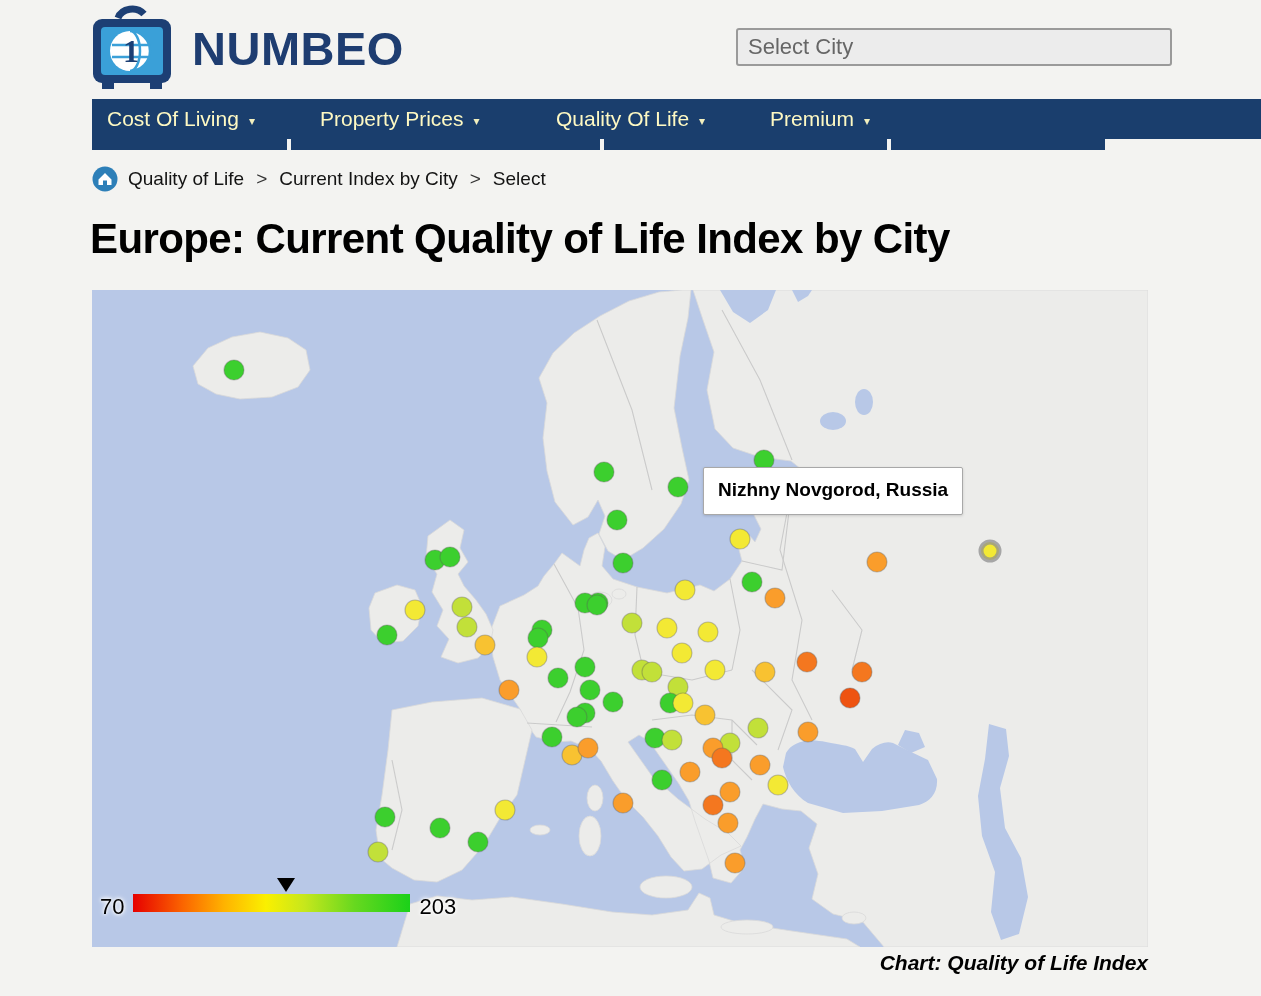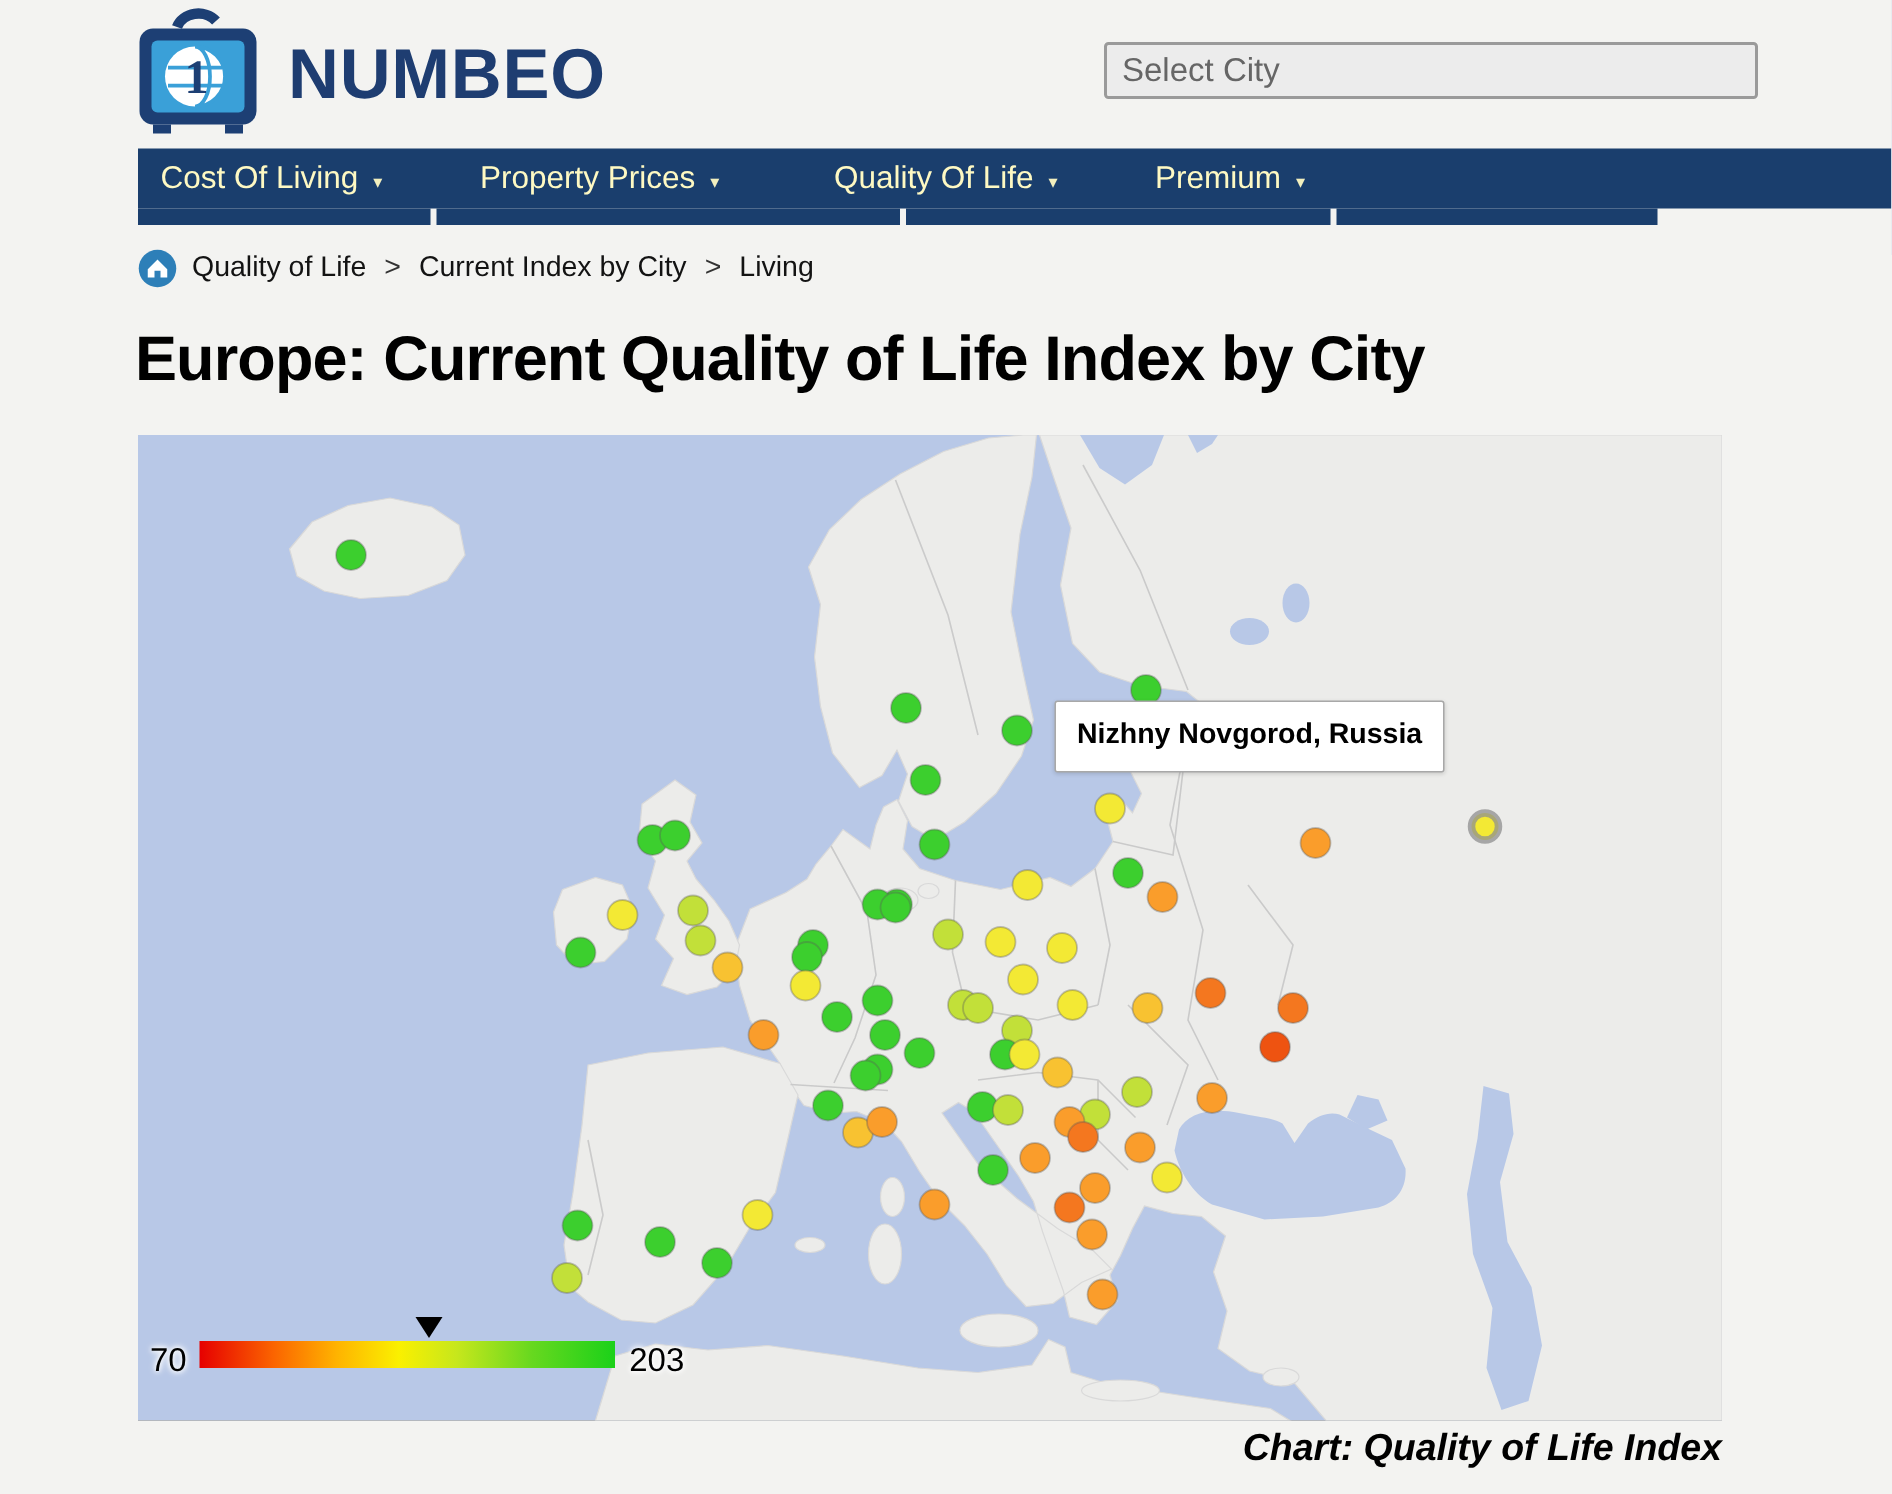--- a/index.html
+++ b/index.html
@@ -39,21 +39,21 @@
         box-shadow:0 1px 3px rgba(0,0,0,.15);white-space:nowrap;}
   .tt-city{font-weight:bold;}
   .legend{position:absolute;left:8px;top:604px;display:flex;align-items:flex-start;gap:9px;
         font-size:22px;color:#000;}
   .legend .lbl{text-shadow:0 0 3px #fff,0 0 4px #fff,0 0 6px #fff;}
   .bar{position:relative;width:277px;height:18px;background:#ccc;}
   .marker{position:absolute;top:-16px;left:55%;transform:translateX(-50%);width:0;height:0;
         border-left:9px solid transparent;border-right:9px solid transparent;border-top:14px solid #000;}
 
   .caption{position:absolute;left:92px;top:951px;width:1056px;text-align:right;
-        font-style:italic;font-weight:bold;font-size:25px;color:#000;}
+        font-style:italic;font-weight:bold;font-size:21px;color:#000;}
 </style>
 </head>
 <body>
 
 <div class="page">
 
   <div class="logo">
     <svg width="88" height="88" viewBox="0 0 88 88">
       <path d="M28,14 a15,13 0 0 1 26,-4" fill="none" stroke="#1d3f74" stroke-width="7"></path>
       <rect x="3" y="15" width="78" height="64" rx="9" fill="#1d3f74"></rect>
@@ -93,21 +93,21 @@
 
   <div class="breadcrumb">
     <svg width="26" height="26" viewBox="0 0 26 26">
       <circle cx="13" cy="13" r="12.5" fill="#2d7fb8"></circle>
       <path d="M6.5,13.5 L13,7 L19.5,13.5 L19.5,19 L15,19 L15,14.5 L11,14.5 L11,19 L6.5,19 Z" fill="#fff"></path>
     </svg>
     <span class="crumb">Quality of Life</span>
     <span class="sep">&gt;</span>
     <span class="crumb">Current Index by City</span>
     <span class="sep">&gt;</span>
-    <span class="crumb">Living</span>
+    <span class="crumb">Select</span>
   </div>
 
   <h1 class="page-title">Europe: Current Quality of Life Index by City</h1>
 
   <div class="map">
     <svg width="1056" height="657" viewBox="0 0 1056 657">
       <rect x="0" y="0" width="1056" height="657" fill="#b8c8e7"></rect>
       <g fill="#ececea" stroke="#d9d9d9" stroke-width="0.8">
 
         <path d="M398,342 L408,316 L432,305 L446,296 L452,286 L462,274 L470,263 L488,276

